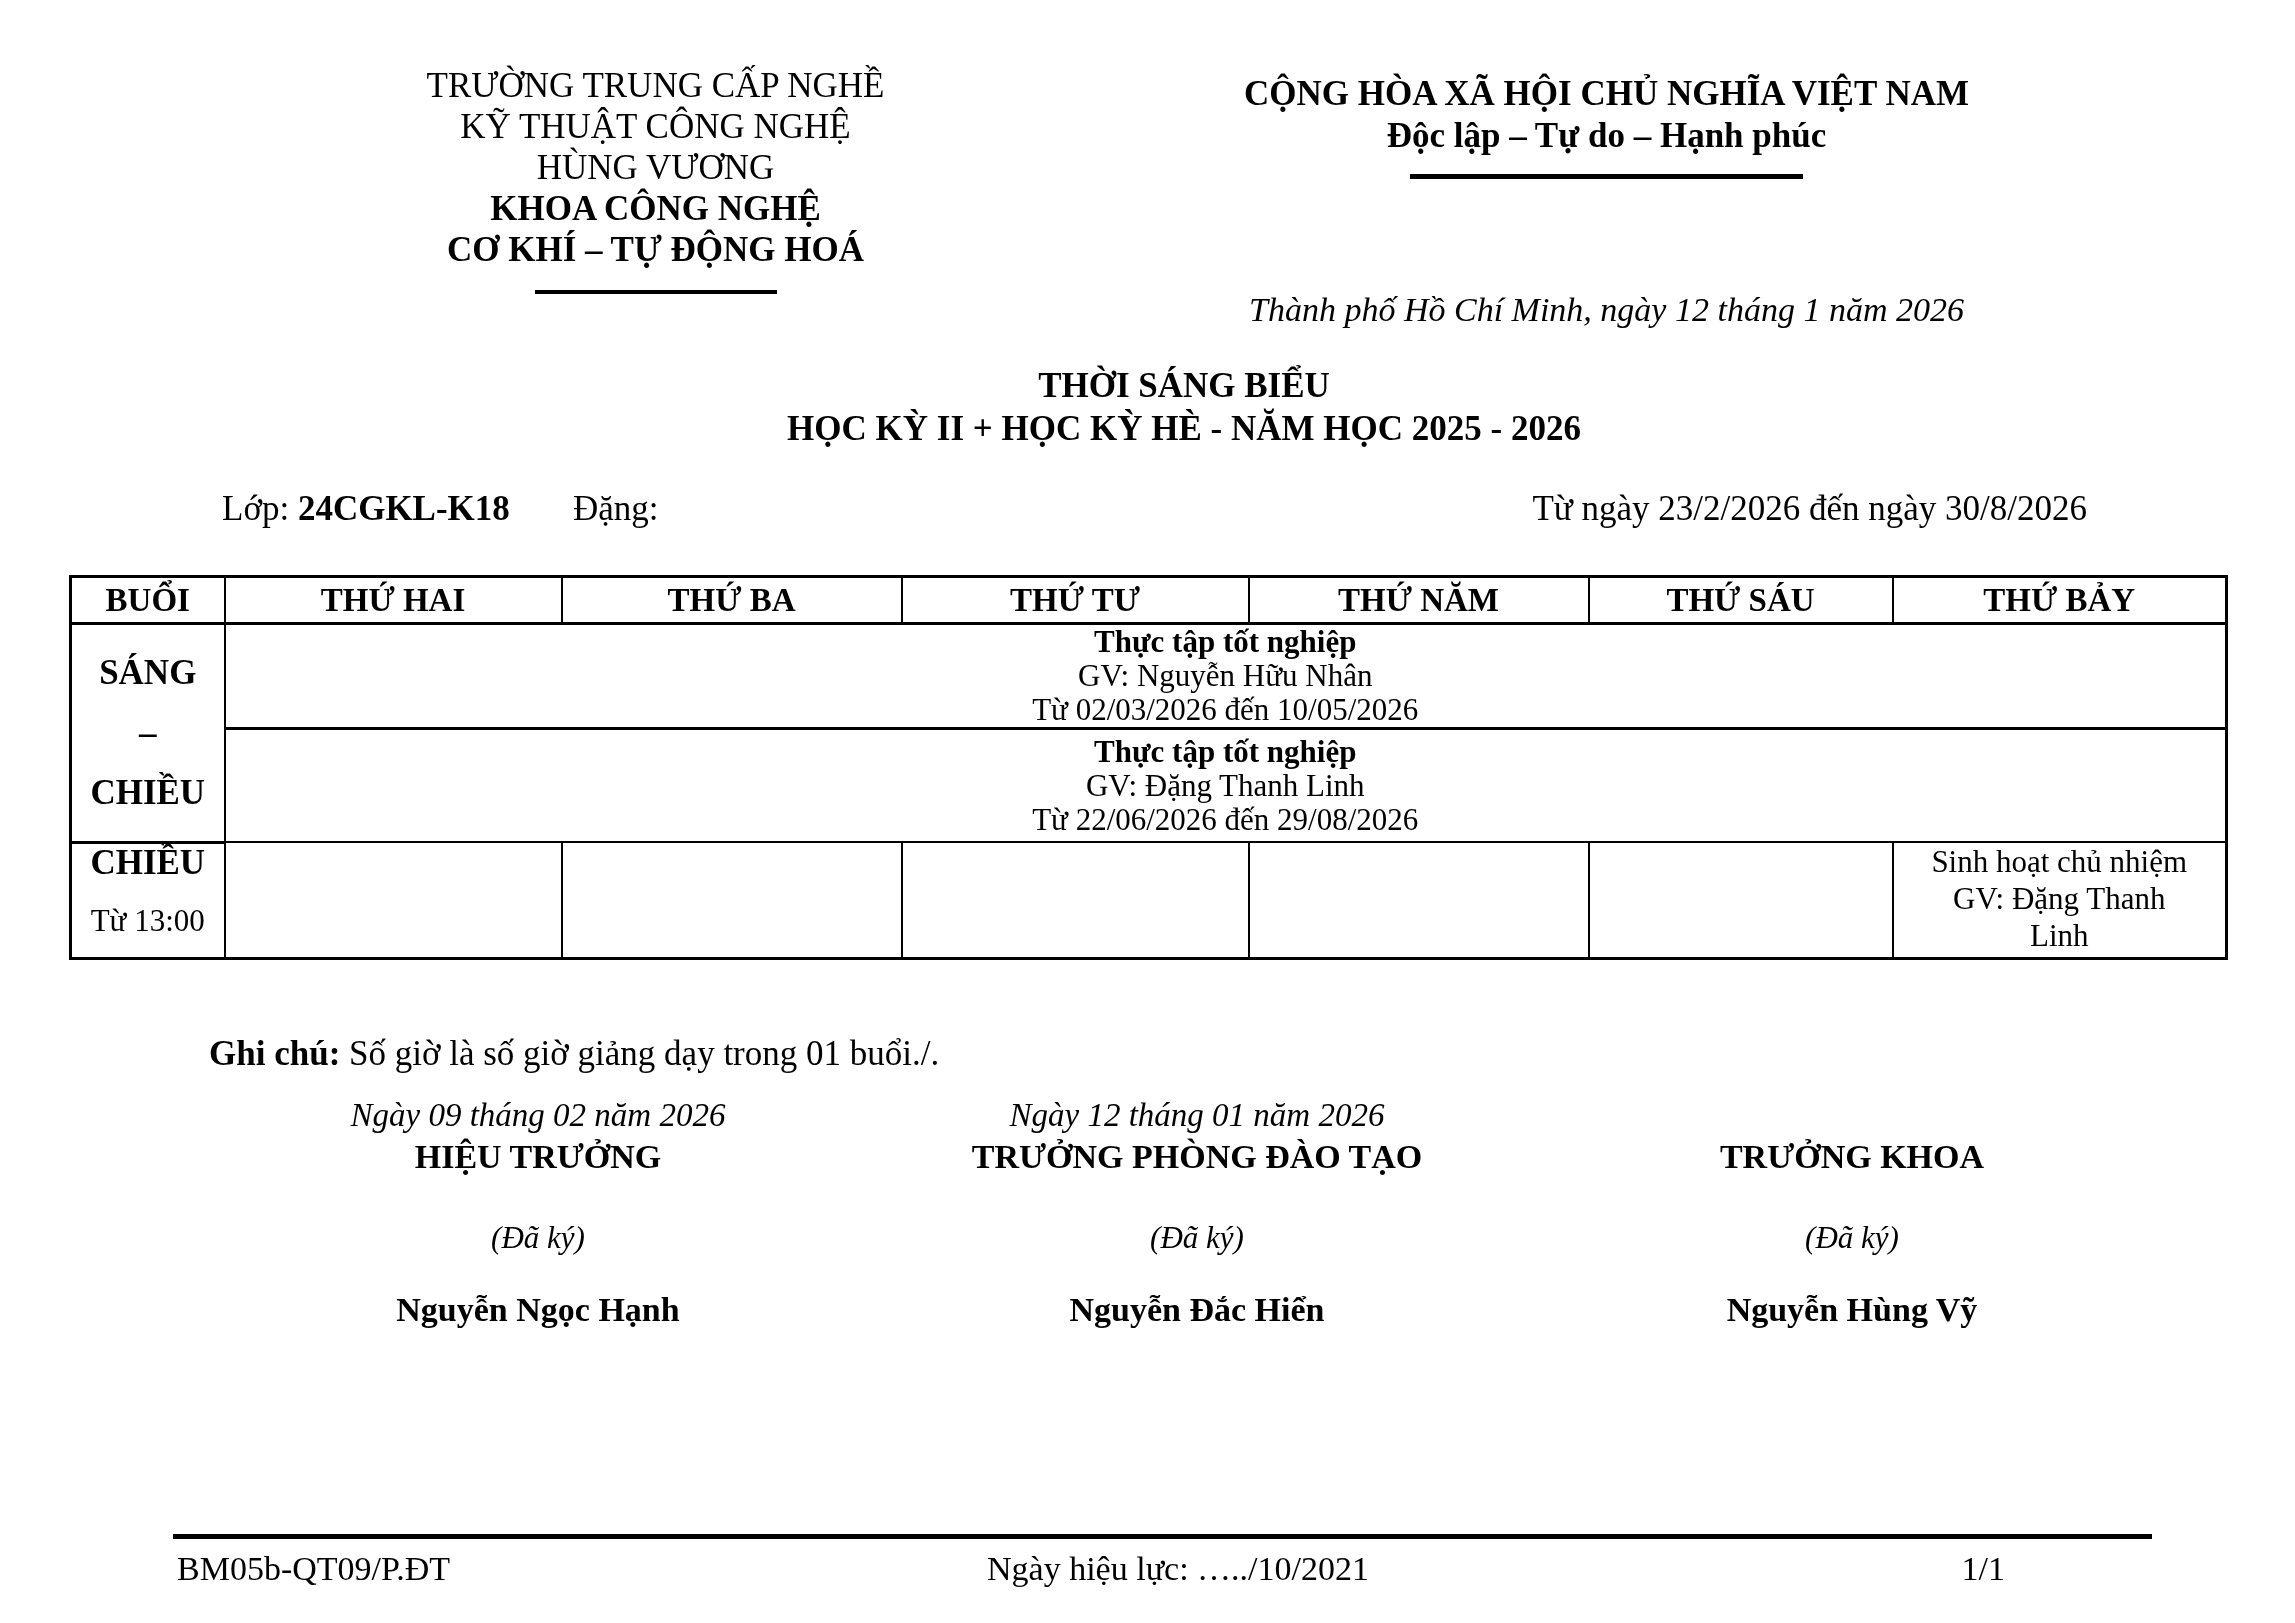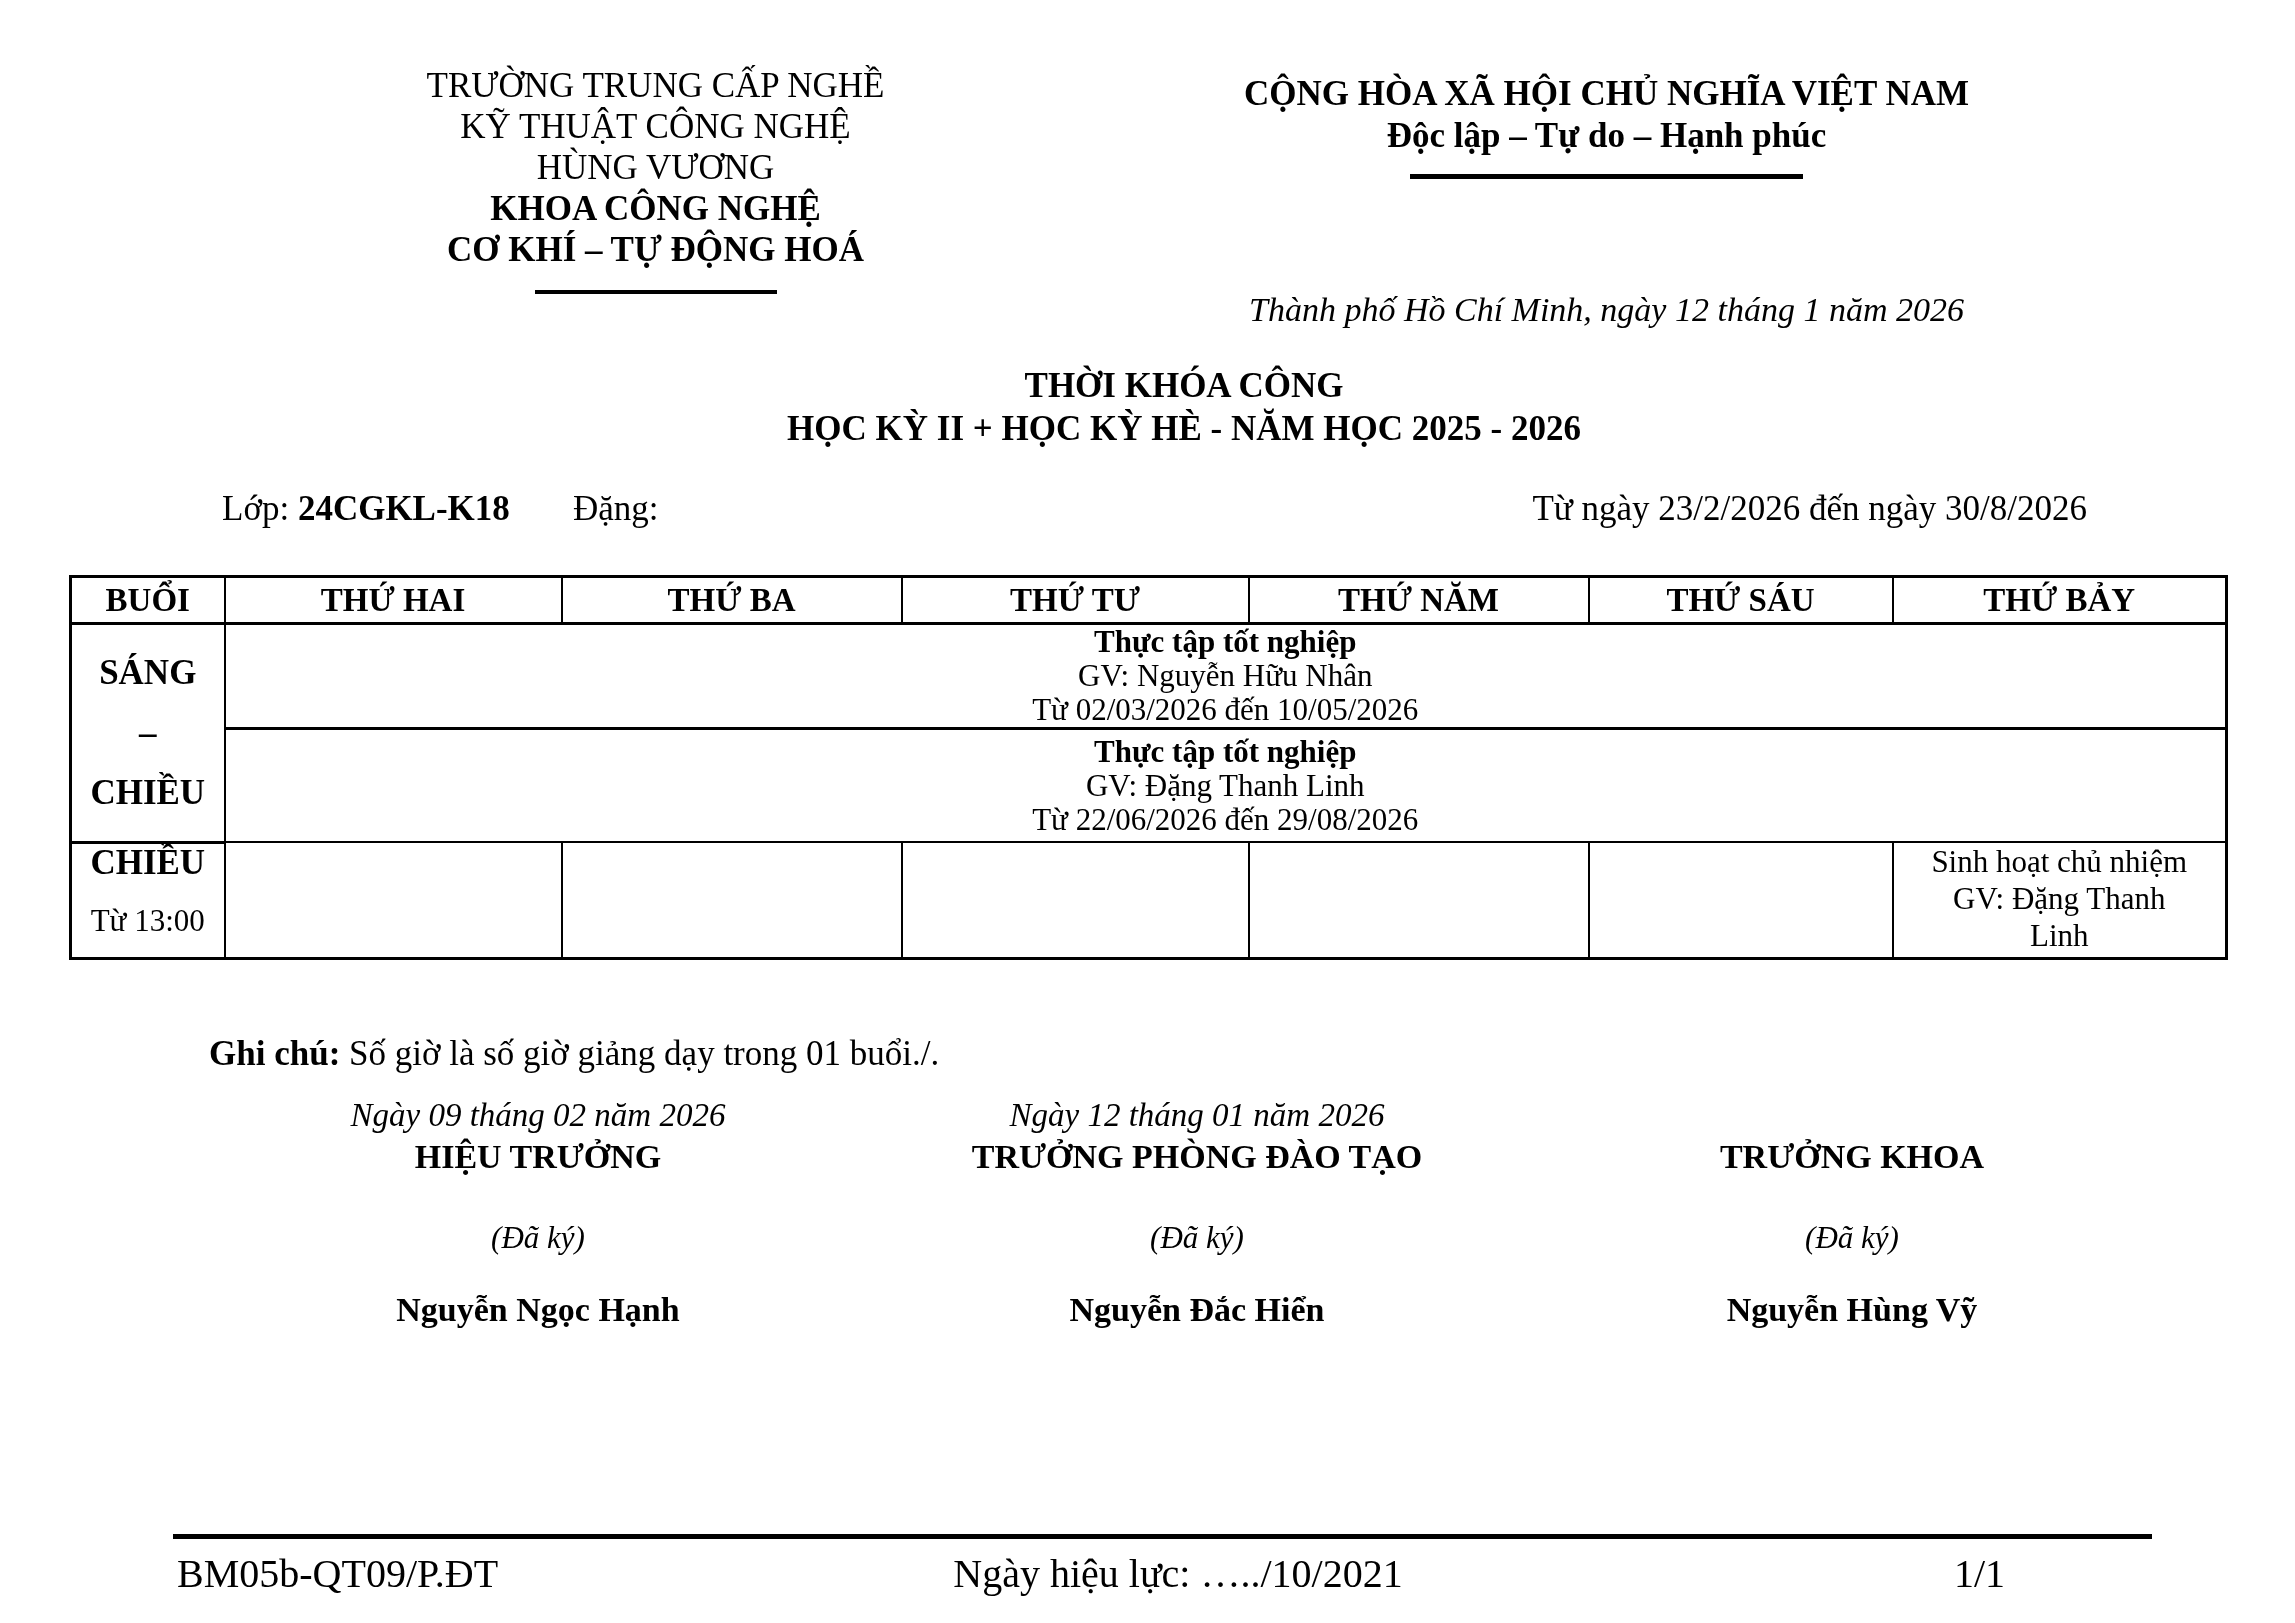--- a/index.html
+++ b/index.html
@@ -65,21 +65,21 @@
   .sig-col-1 { left: 211px; }
   .sig-col-2 { left: 870px; }
   .sig-col-3 { left: 1525px; }
   .sig-date  { position: absolute; top: 0;    width: 100%; text-align: center; font-size: 33px; font-style: italic; }
   .sig-title { position: absolute; top: 41px; width: 100%; text-align: center; font-size: 34px; font-weight: bold; }
   .sig-signed{ position: absolute; top: 123px;width: 100%; text-align: center; font-size: 31px; font-style: italic; }
   .sig-name  { position: absolute; top: 194px;width: 100%; text-align: center; font-size: 34px; font-weight: bold; }
 
   
   .footer-rule { left: 173px; top: 1534px; width: 1979px; height: 4.6px; background: #000; }
-  .footer-row { left: 0; top: 1550px; width: 2161px; font-size: 40px; height: 39px; }
+  .footer-row { left: 0; top: 1550px; width: 2161px; font-size: 34px; height: 39px; }
   .footer-left   { position: absolute; left: 177px; top: 0; }
   .footer-center { position: absolute; left: 1178px; top: 0; transform: translateX(-50%); }
   .footer-right  { position: absolute; right: 156px; top: 0; text-align: center; }
 </style>
 </head>
 <body>
 
 <div class="abs hdr-left ctr">
   <div>TRƯỜNG TRUNG CẤP NGHỀ</div>
   <div>KỸ THUẬT CÔNG NGHỆ</div>
@@ -90,21 +90,21 @@
 </div>
 
 <div class="abs hdr-right ctr">
   <div class="b">CỘNG HÒA XÃ HỘI CHỦ NGHĨA VIỆT NAM</div>
   <div class="b">Độc lập – Tự do – Hạnh phúc</div>
   <div class="hdr-underline ul-right"></div>
   <div class="i place-date">Thành phố Hồ Chí Minh, ngày 12 tháng 1 năm 2026</div>
 </div>
 
 <div class="abs doc-title ctr">
-  <div class="b">THỜI KHÓA CÔNG</div>
+  <div class="b">THỜI SÁNG BIỂU</div>
   <div class="b">HỌC KỲ II + HỌC KỲ HÈ - NĂM HỌC 2025 - 2026</div>
 </div>
 
 <div class="abs class-row">
   <span class="class-label"><span>Lớp:</span>&nbsp;<span class="b">24CGKL-K18</span></span>
   <span class="group-label">Đặng:</span>
   <span class="date-range">Từ ngày 23/2/2026 đến ngày 30/8/2026</span>
 </div>
 
 <div class="abs tkb-wrap">

